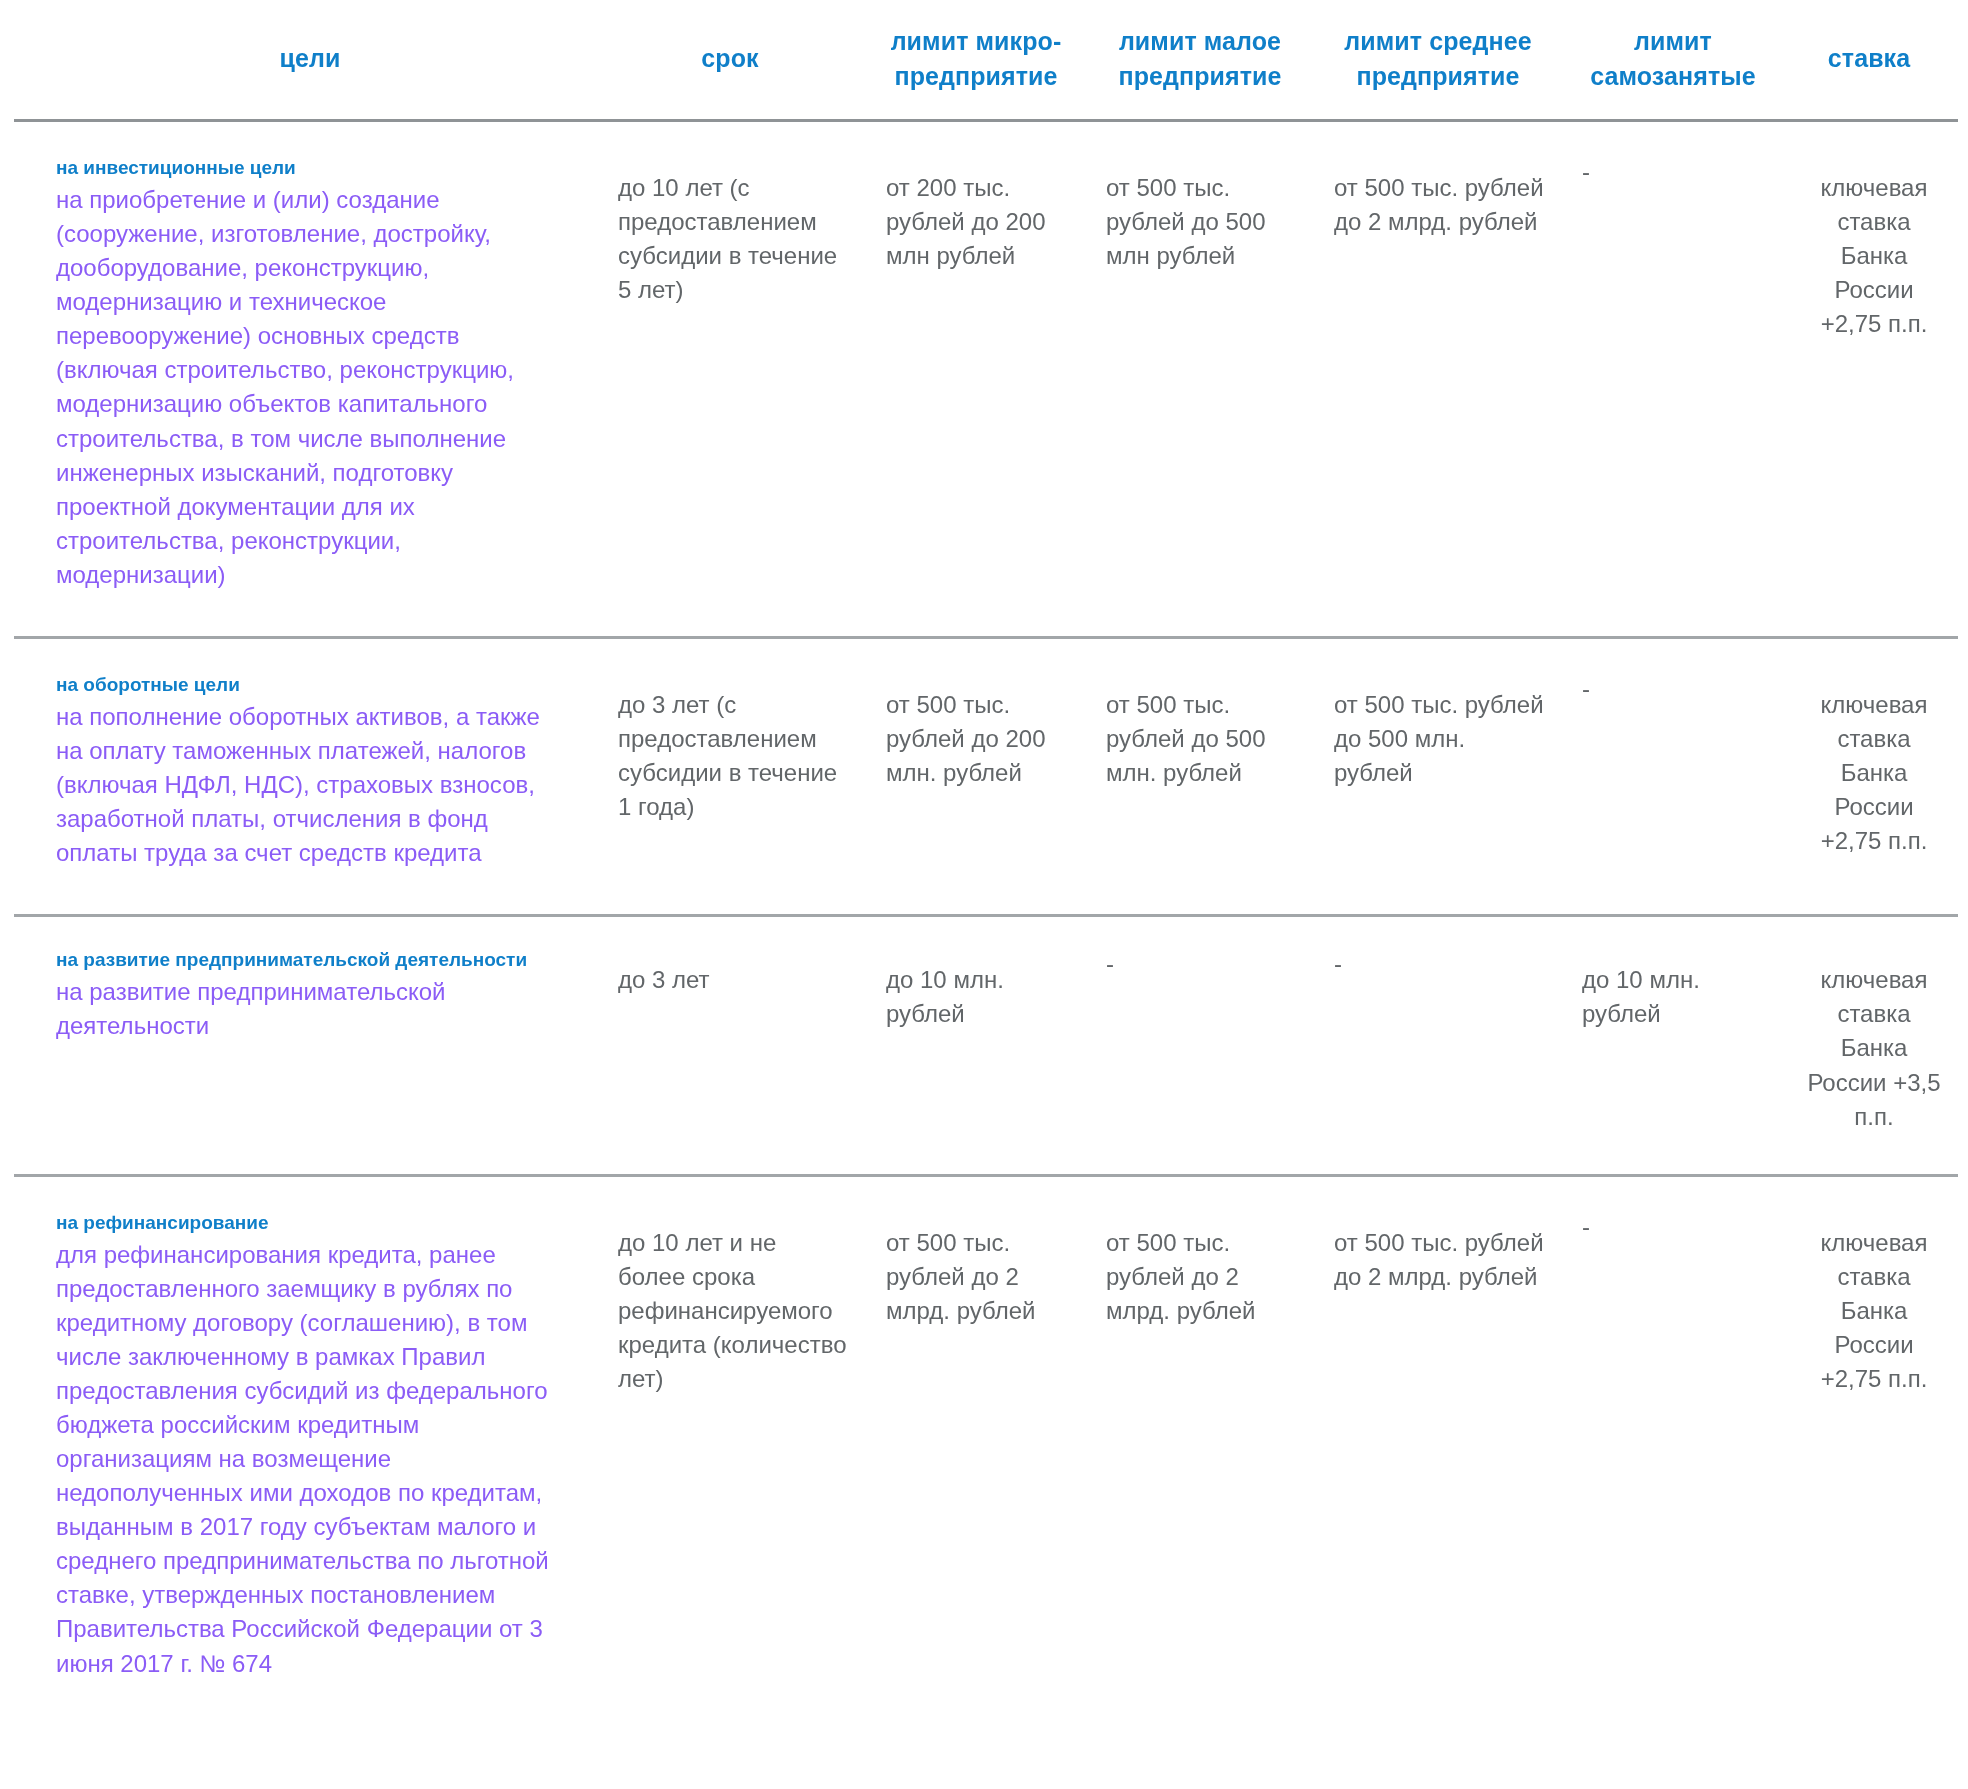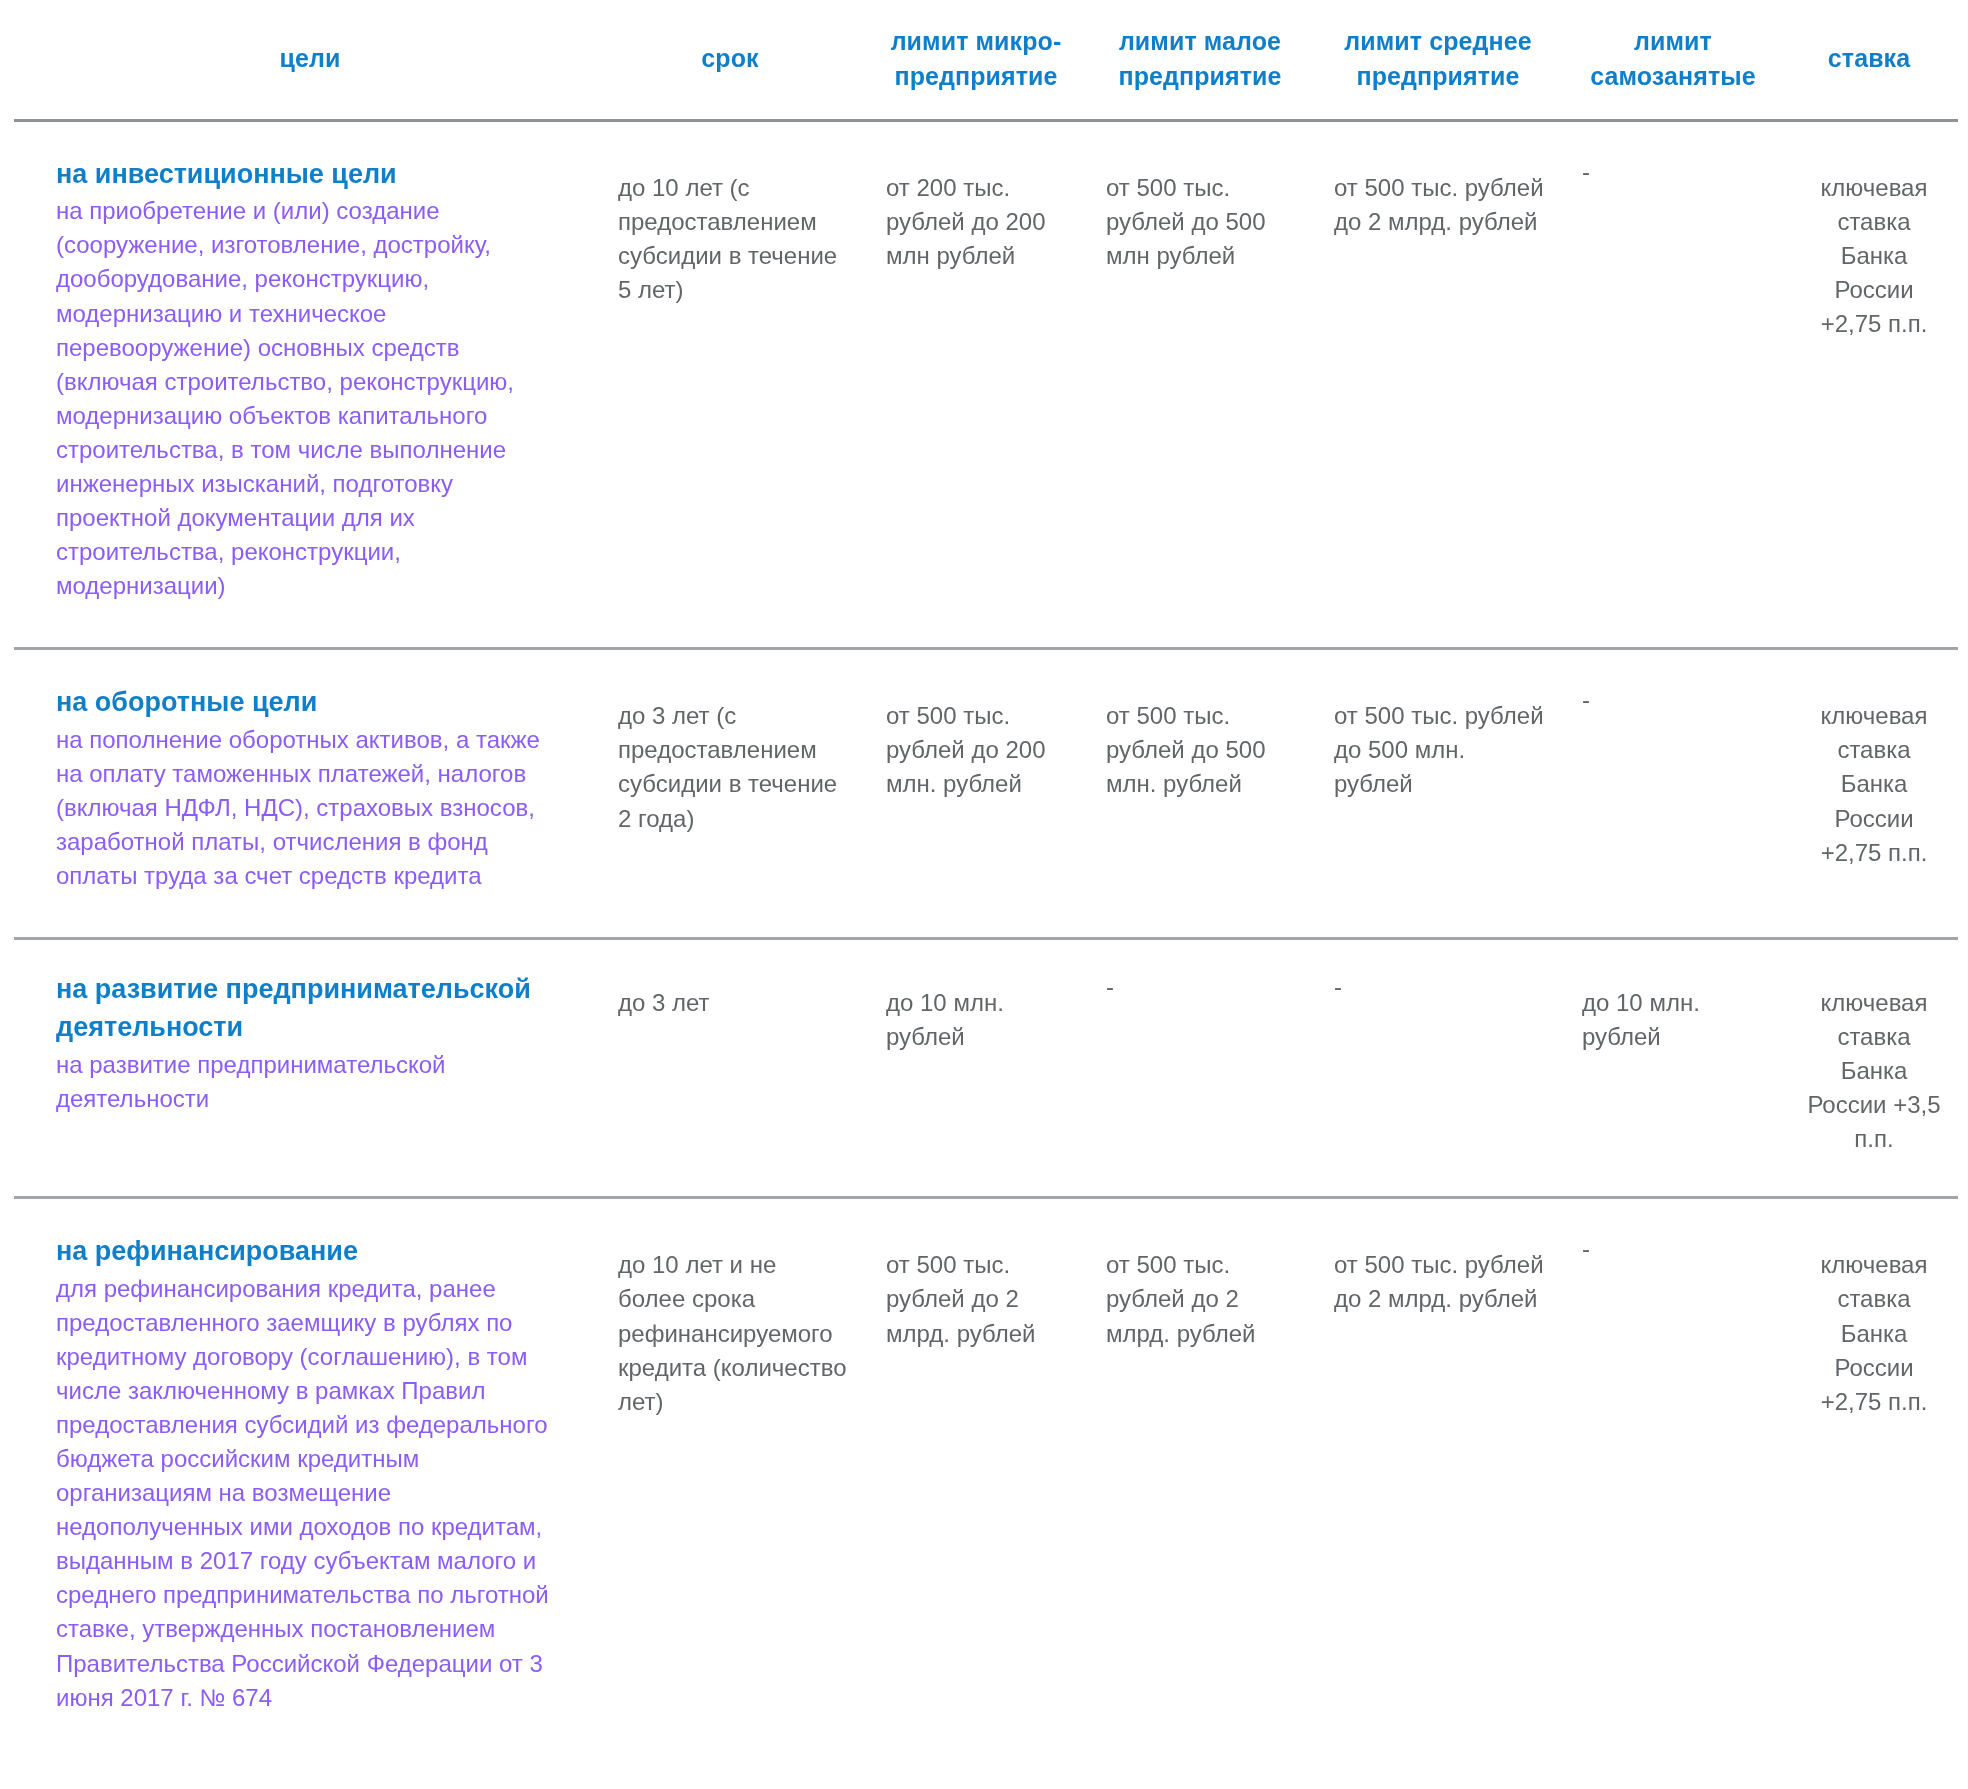--- a/index.html
+++ b/index.html
@@ -71,21 +71,21 @@
     padding-right: 30px;
   }
   td.term-cell  { padding-left: 24px; padding-right: 18px; }
   td.limit-cell { padding-left: 20px; padding-right: 16px; }
   td.rate-cell  { padding-left: 20px; padding-right: 14px; text-align: center; }
 
   .goal-title {
     display: block;
     color: #0f7fc9;
     font-weight: bold;
-    font-size: 27px;
+    font-size: 19px;
     line-height: 1.42;
     margin: 0 0 1px 0;
   }
   .goal-desc {
     display: block;
     color: #8b5cf6;
     font-size: 24px;
     line-height: 1.42;
   }
 
@@ -158,21 +158,21 @@
             <span class="cell-text">ключевая ставка Банка России +2,75 п.п.</span>
           </td>
       </tr>
 
       <tr>
         <td class="goal-cell">
           <span class="goal-title">на оборотные цели</span>
           <span class="goal-desc">на пополнение оборотных активов, а также на оплату таможенных платежей, налогов (включая НДФЛ, НДС), страховых взносов, заработной платы, отчисления в фонд оплаты труда за счет средств кредита</span>
         </td>
         <td class="term-cell">
-            <span class="cell-text">до 3 лет (с предоставлением субсидии в течение 2 года)</span>
+            <span class="cell-text">до 3 лет (с предоставлением субсидии в течение 1 года)</span>
           </td>
         <td class="limit-cell">
             <span class="cell-text">от 500 тыс. рублей до 200 млн. рублей</span>
           </td>
         <td class="limit-cell">
             <span class="cell-text">от 500 тыс. рублей до 500 млн. рублей</span>
           </td>
         <td class="limit-cell">
             <span class="cell-text">от 500 тыс. рублей до 500 млн. рублей</span>
           </td>

